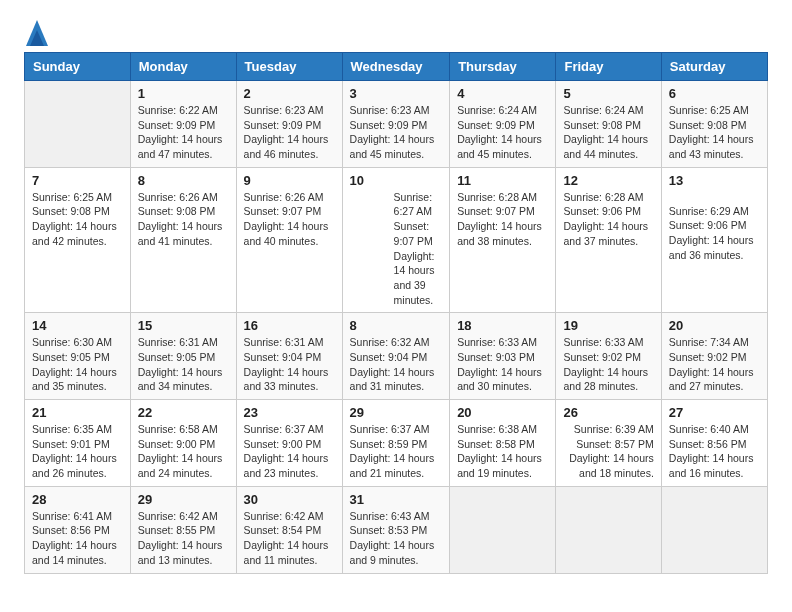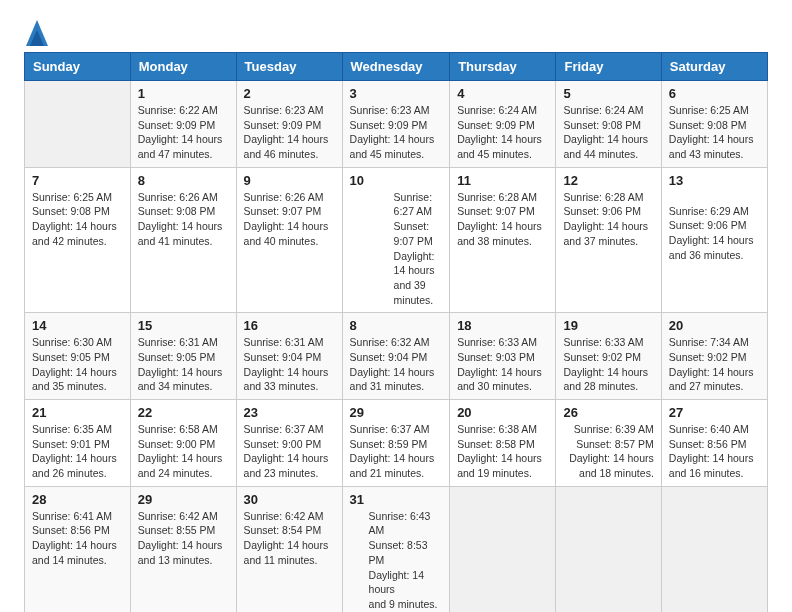--- a/index.html
+++ b/index.html
@@ -349,21 +349,21 @@
         </td>
         <td>
           <span class="day-number">30</span>
           <div class="day-info" style="white-space: pre-line;">Sunrise: 6:42 AM
 Sunset: 8:54 PM
 Daylight: 14 hours
 and 11 minutes.</div>
         </td>
         <td>
           <span class="day-number">31</span>
-          <div class="day-info" style="white-space: pre-line; margin-left: 19px;">Sunrise: 6:43 AM
+          <div class="day-info" style="white-space: pre-line;">Sunrise: 6:43 AM
 Sunset: 8:53 PM
 Daylight: 14 hours
 and 9 minutes.</div>
         </td>
         <td class="empty-cell"></td>
         <td class="empty-cell"></td>
         <td class="empty-cell"></td>
       </tr>
     </tbody>
 </table>

